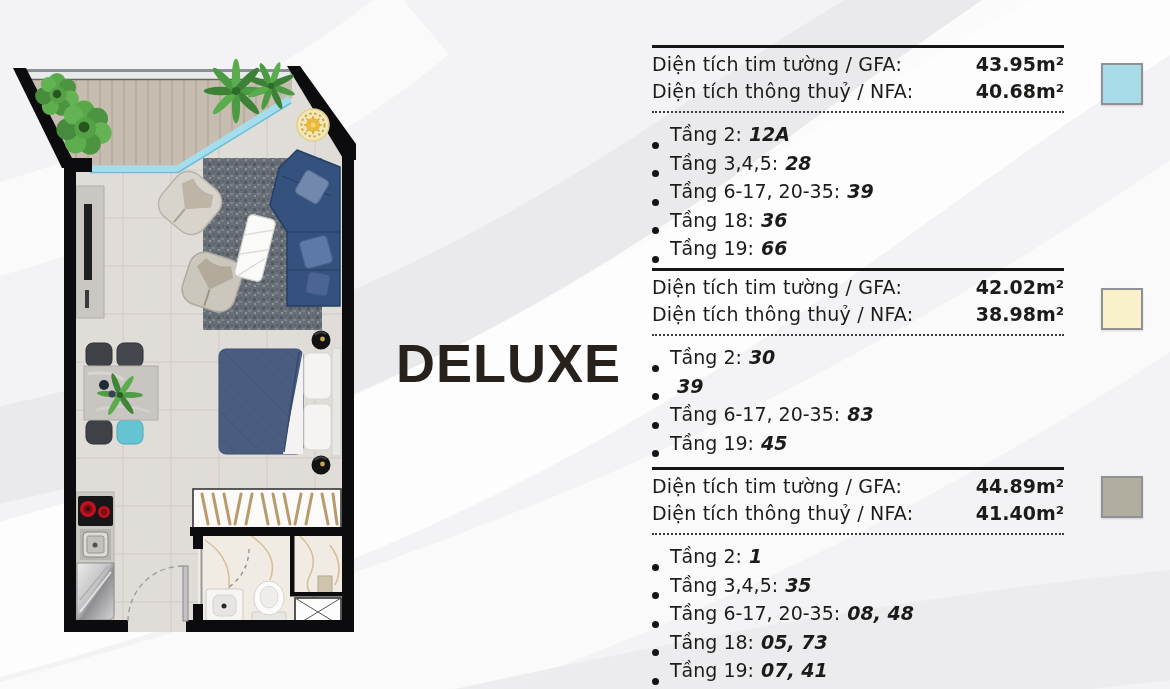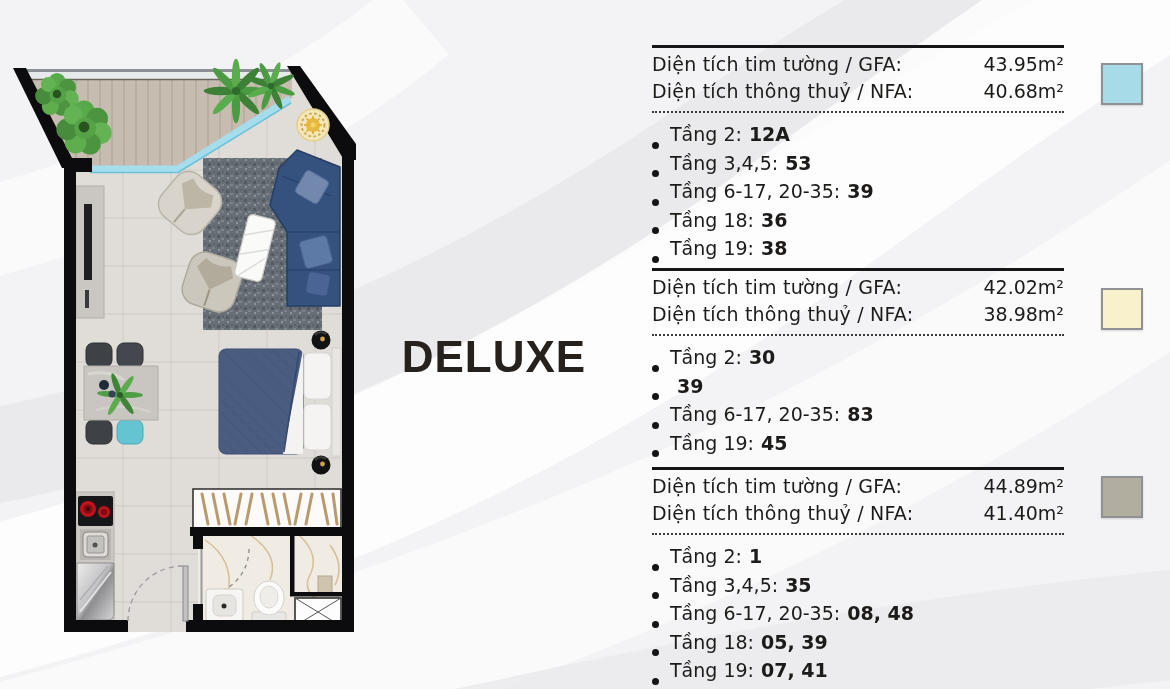--- a/index.html
+++ b/index.html
@@ -3,33 +3,33 @@
 <meta charset="utf-8">
 <style>
   html,body{margin:0;padding:0;}
   .stage{position:relative;width:1170px;height:689px;overflow:hidden;
          background:#f3f3f5;font-family:"DejaVu Sans","Liberation Sans",sans-serif;color:#1c1b19;}
   svg{display:block;}
   .canvas-svg{position:absolute;left:0;top:0;}
 
   .title{position:absolute;left:396px;top:332px;width:196px;margin:0;text-align:center;
          font-family:"Liberation Sans","DejaVu Sans",sans-serif;
-         font-size:44px;font-weight:bold;letter-spacing:1px;color:#27211e;}
+         font-size:54px;font-weight:bold;letter-spacing:1px;color:#27211e;}
 
   .spec{position:absolute;left:652px;width:412px;}
   .areas{border-top:3px solid #161616;border-bottom:2px dotted #3a3a3a;padding:3px 0 6px;}
   .arow{display:flex;justify-content:space-between;align-items:baseline;
         font-size:19px;line-height:27px;}
   .arow .lbl{letter-spacing:.2px;}
-  .arow .val{font-weight:normal;white-space:nowrap;}
+  .arow .val{font-weight:bold;white-space:nowrap;}
   .floors{list-style:none;margin:0;padding:7px 0 0;}
   .floors li{font-size:19px;line-height:28.6px;display:flex;align-items:flex-end;}
   .floors li::before{content:"";width:7px;height:7px;border-radius:50%;background:#141414;
                      margin-right:11px;flex:none;}
-  .floors b{margin-left:7px;white-space:nowrap;}
+  .floors b{margin-left:7px;white-space:nowrap;font-style:italic;}
 
   .swatch{position:absolute;left:1101px;width:38px;height:38px;
           border:2px solid #8f9194;box-shadow:0 1px 2px rgba(0,0,0,.15);}
 </style>
 </head>
 <body>
 
 <div class="stage">
 
   <svg class="canvas-svg" width="1170" height="689" viewBox="0 0 1170 689">
@@ -341,33 +341,33 @@
         <span class="val">40.68m²</span>
       </div>
     </div>
     <ul class="floors">
       <li>
           <span>Tầng 2:</span>
           <b>12A</b>
         </li>
       <li>
           <span>Tầng 3,4,5:</span>
-          <b>53</b>
+          <b>28</b>
         </li>
       <li>
           <span>Tầng 6-17, 20-35:</span>
           <b>39</b>
         </li>
       <li>
           <span>Tầng 18:</span>
           <b>36</b>
         </li>
       <li>
           <span>Tầng 19:</span>
-          <b>38</b>
+          <b>66</b>
         </li>
     </ul>
   </section>
 
   <section class="spec" style="top:268px">
     <div class="areas">
       <div class="arow">
         <span class="lbl">Diện tích tim tường / GFA:</span>
         <span class="val">42.02m²</span>
       </div>
@@ -414,21 +414,21 @@
       <li>
           <span>Tầng 3,4,5:</span>
           <b>35</b>
         </li>
       <li>
           <span>Tầng 6-17, 20-35:</span>
           <b>08, 48</b>
         </li>
       <li>
           <span>Tầng 18:</span>
-          <b>05, 39</b>
+          <b>05, 73</b>
         </li>
       <li>
           <span>Tầng 19:</span>
           <b>07, 41</b>
         </li>
     </ul>
   </section>
 
   <div class="swatch" style="top: 63px; background: rgb(167, 219, 232);"></div>
   <div class="swatch" style="top: 288px; background: rgb(248, 241, 203);"></div>

